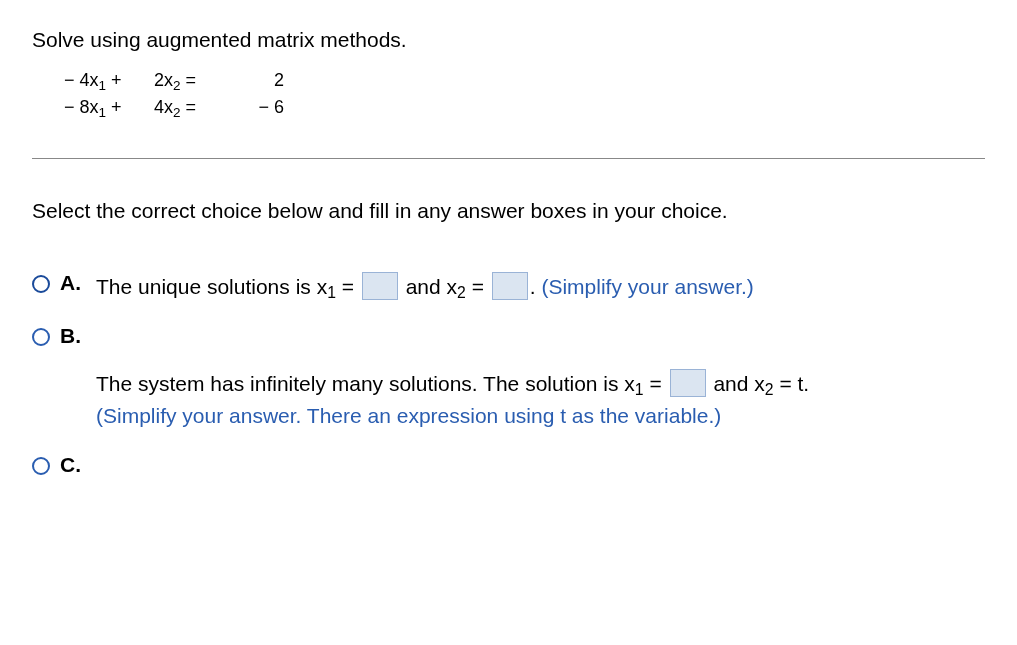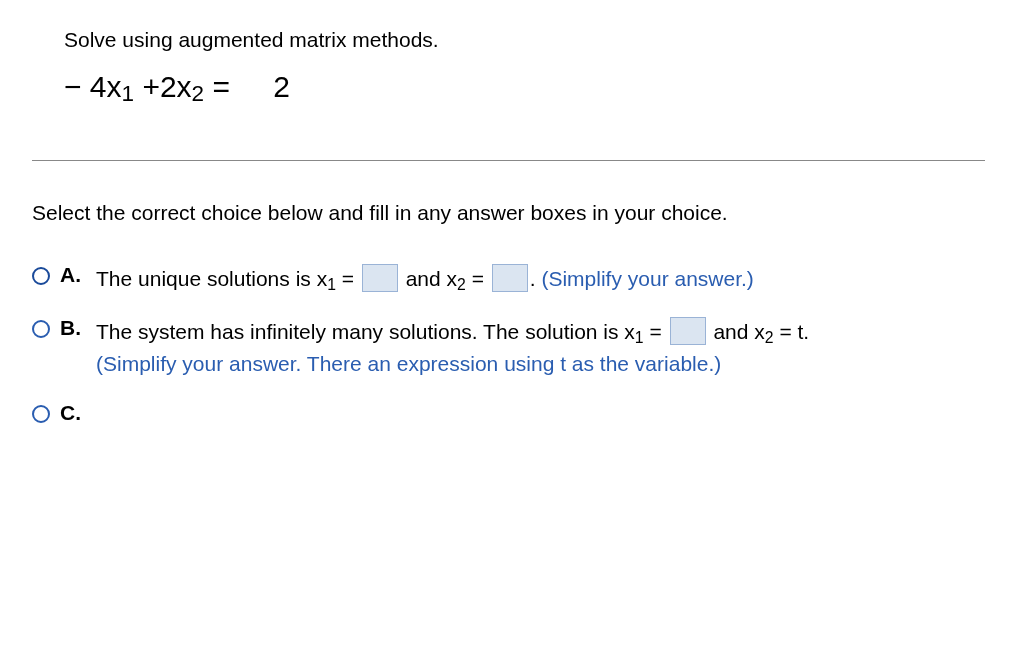--- a/index.html
+++ b/index.html
@@ -6,32 +6,32 @@
     body {
       margin: 0;
       padding: 28px 32px;
       font-family: Arial, Helvetica, sans-serif;
       font-size: 21px;
       color: #000;
       background: #fff;
       width: 1017px;
       height: 645px;
     }
-    .problem-statement { margin-bottom: 18px; margin-left: 32px; }
-    .equations { padding-left: 32px; margin-bottom: 56px; font-size: 30px; }
+    .problem-statement { margin-bottom: 18px; }
+    .equations { padding-left: 32px; margin-bottom: 40px; font-size: 18px; }
     .equation-row { display: flex; align-items: baseline; margin-bottom: 6px; }
     .term { min-width: 90px; }
     .rhs { min-width: 40px; text-align: right; }
     .sub { font-size: 0.75em; position: relative; top: 4px; }
     hr.divider {
       border: none;
       border-top: 1px solid #888;
       margin: 18px 0 40px 0;
     }
-    .instructions { margin-bottom: 38px; }
+    .instructions { margin-bottom: 48px; }
     .choices { display: flex; flex-direction: column; gap: 20px; }
     .choice-row { display: flex; align-items: flex-start; gap: 10px; }
     .radio {
       width: 18px;
       height: 18px;
       border: 2px solid #2a5db0;
       border-radius: 50%;
       flex-shrink: 0;
       margin-top: 4px;
       cursor: pointer;
@@ -44,38 +44,47 @@
       width: 36px;
       height: 28px;
       background: #dbe5f1;
       border: 1px solid #9ab3d6;
       vertical-align: middle;
       margin: 0 2px;
       position: relative;
       top: -2px;
     }
     .hint { color: #2a5db0; }
-    .choice-b .choice-body { max-width: 870px; }
+    .choice-b .choice-body { max-width: 870px; margin-top: 44px; }
   </style>
 </head>
 <body>
 
 <div class="problem-statement">
   <span>Solve using augmented matrix methods.</span>
 </div>
 
 <div class="equations">
   <div class="equation-row">
     <span class="term">
       <span>− 4x</span><span class="sub">1</span><span> + </span>
     </span>
     <span class="term">
       <span>2x</span><span class="sub">2</span><span> = </span>
     </span>
     <span class="rhs">2</span>
+  </div>
+  <div class="equation-row">
+    <span class="term">
+      <span>− 8x</span><span class="sub">1</span><span> + </span>
+    </span>
+    <span class="term">
+      <span>4x</span><span class="sub">2</span><span> = </span>
+    </span>
+    <span class="rhs">− 6</span>
   </div>
 </div>
 
 <hr class="divider">
 
 <div class="instructions">
   <span>Select the correct choice below and fill in any answer boxes in your choice.</span>
 </div>
 
 <div class="choices">

